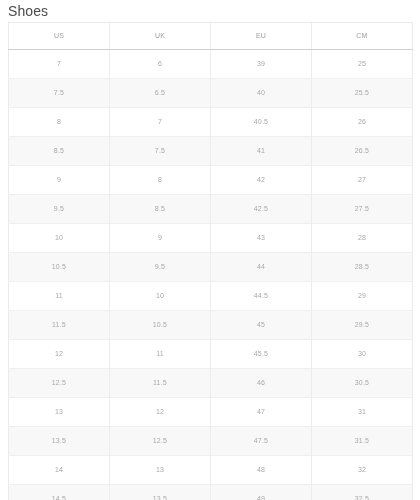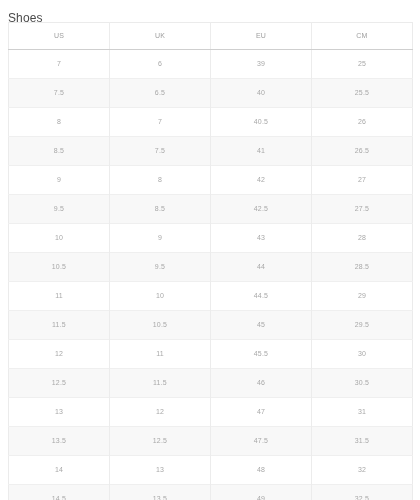--- a/index.html
+++ b/index.html
@@ -16,22 +16,22 @@
   }
   .page {
     position: relative;
     width: 420px;
     height: 500px;
     box-sizing: border-box;
   }
   .page-title {
     position: absolute;
     left: 8px;
-    top: 12px;
-    font-size: 12px;
+    top: 5px;
+    font-size: 14px;
     line-height: 12px;
     color: #4a4a4a;
     letter-spacing: 0.1px;
   }
   .size-table-wrap {
     position: absolute;
     left: 8px;
     top: 22px;
     width: 404px;
   }

